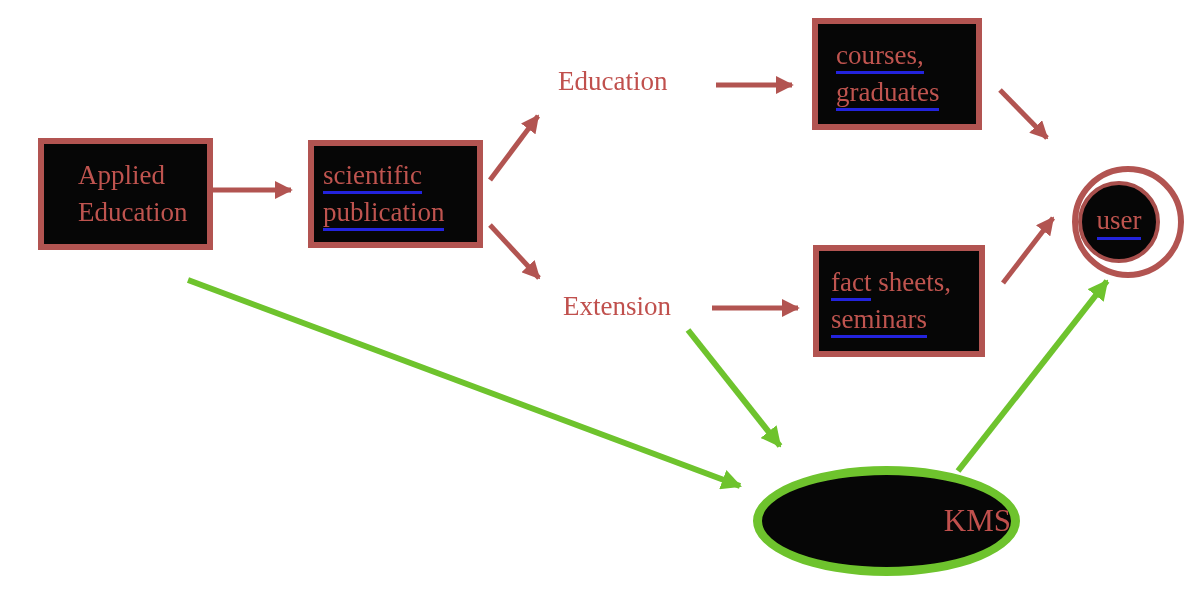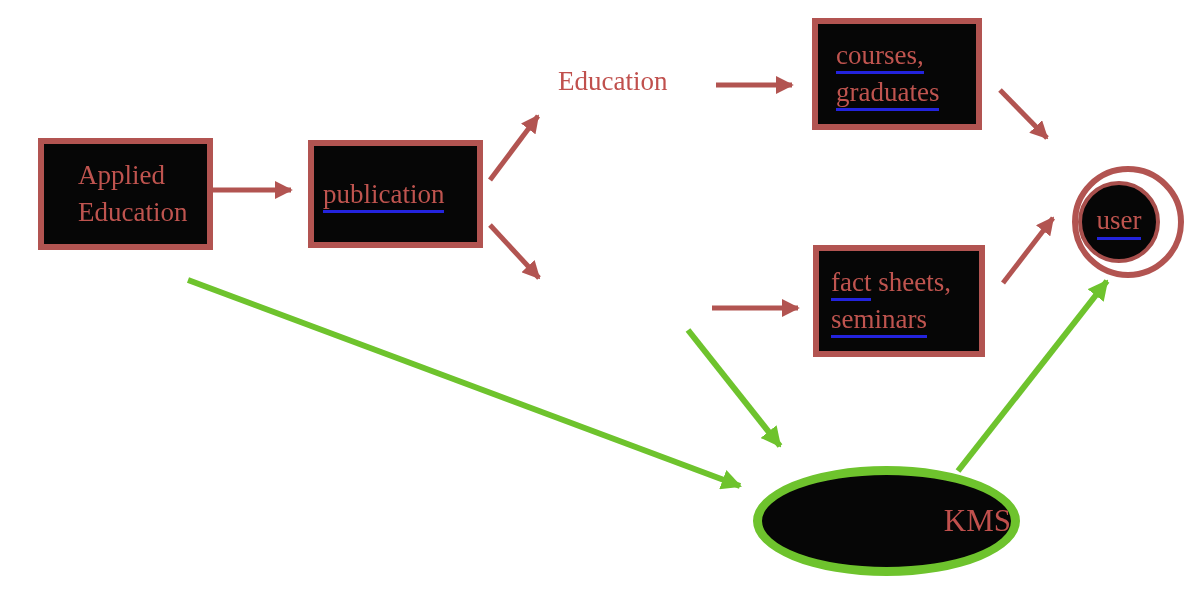--- a/index.html
+++ b/index.html
@@ -112,25 +112,27 @@
     <line x1="688" y1="330" x2="780" y2="446" stroke="#6ec32d" stroke-width="6" marker-end="url(#mgreen)"></line>
     <line x1="958" y1="471" x2="1107" y2="281" stroke="#6ec32d" stroke-width="6" marker-end="url(#mgreen)"></line>
   </svg>
 
   <div class="box" id="applied">
     <div class="bline">Applied</div>
     <div class="bline">Education</div>
   </div>
 
   <div class="box" id="pub">
+    <div class="bline"><span class="link">scientific</span></div>
     <div class="bline"><span class="link">publication</span></div>
   </div>
 
   <div class="flowlabel" id="edu-label">Education</div>
 
+  <div class="flowlabel" id="ext-label">Extension</div>
 
   <div class="box" id="facts">
     <div class="bline"><span class="link">fact</span><span class="plainword"> sheets,</span></div>
     <div class="bline"><span class="link">seminars</span></div>
   </div>
 
   <div class="box" id="courses">
     <div class="bline"><span class="link">courses,</span></div>
     <div class="bline"><span class="link">graduates</span></div>
   </div>

